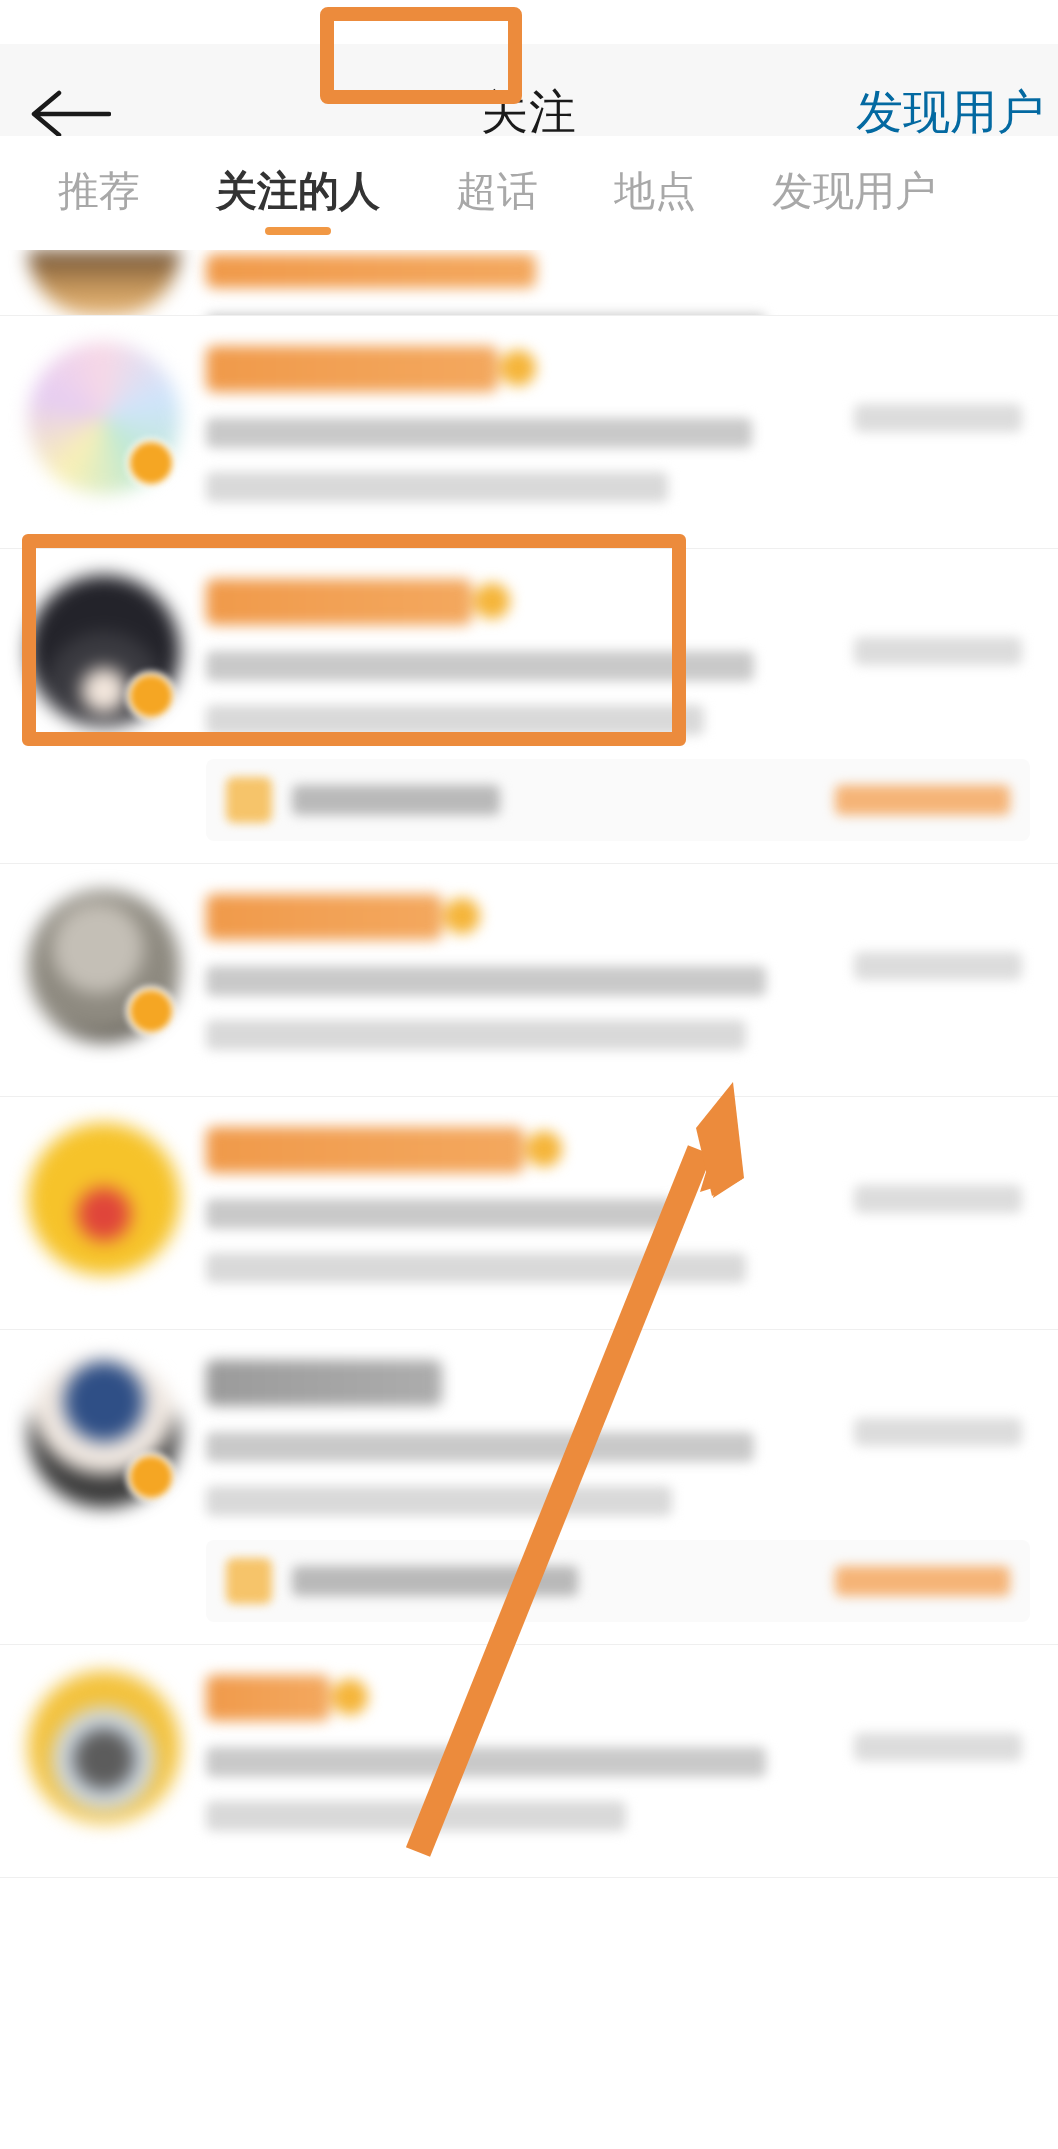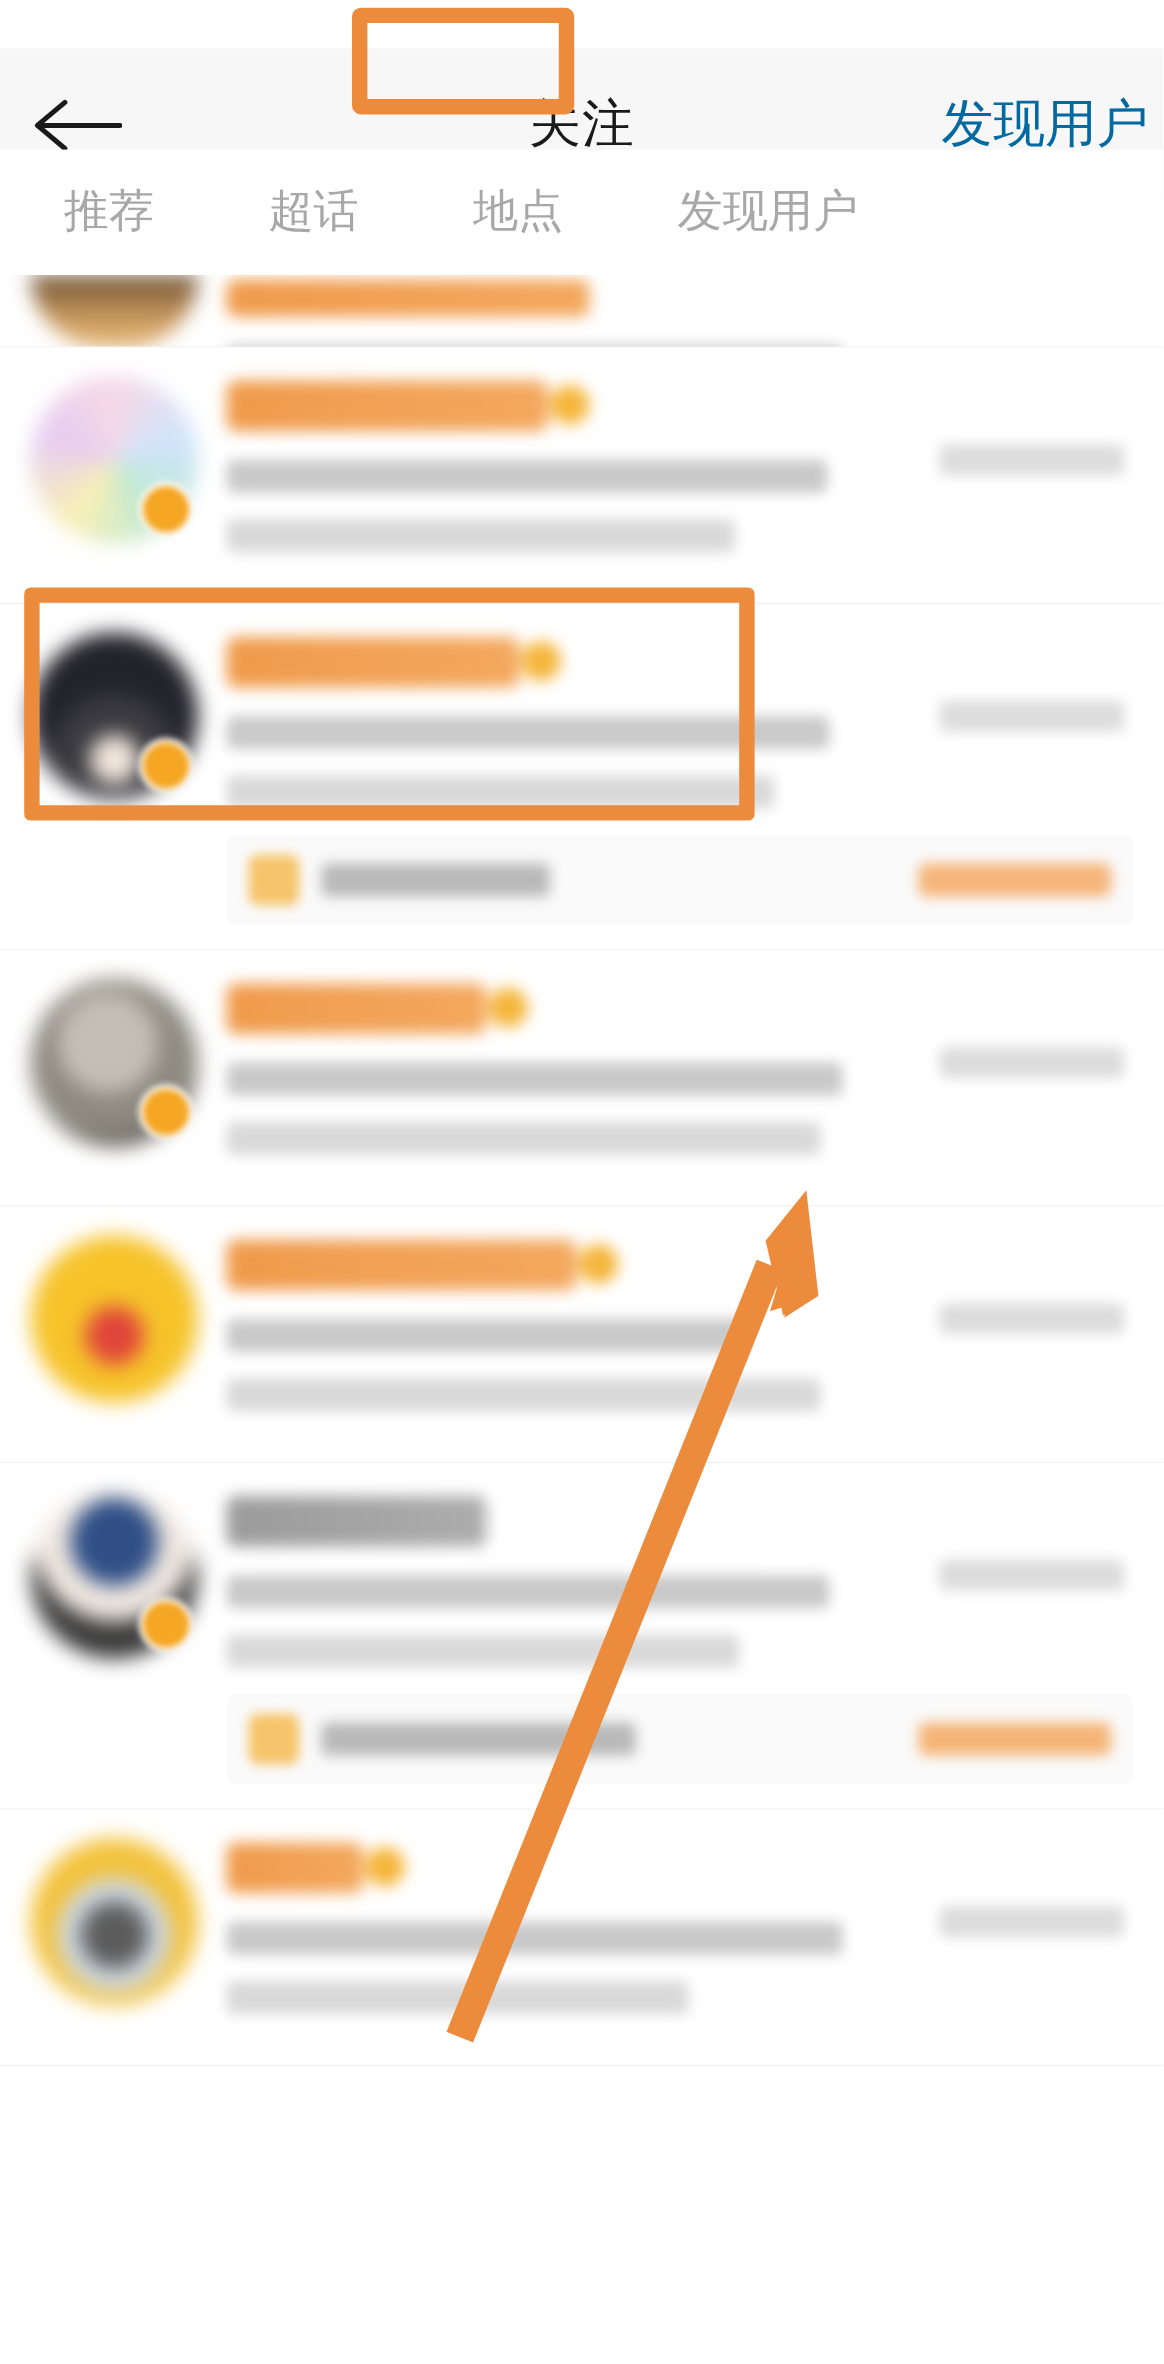--- a/index.html
+++ b/index.html
@@ -63,21 +63,20 @@
     height: 122px;
     background: #ffffff;
   }
   .tabs-inner {
     position: absolute;
     left: 0; top: 0;
     display: flex;
     align-items: flex-start;
     padding-left: 58px;
     height: 122px;
-    gap: 28px;
   }
   .tab {
     position: relative;
     margin-right: 76px;
     padding-top: 28px;
     font-size: 41px;
     color: #a8a8a8;
     white-space: nowrap;
   }
   .tab.active {
@@ -243,20 +242,24 @@
     </div>
     <div class="header-title">关注</div>
     <div class="header-action">发现用户</div>
   </div>
 
   <div class="tabbar">
     <div class="tabs-inner">
       <div class="tab">
         <span>推荐</span>
       </div>
+      <div class="tab active">
+        <span>关注的人</span>
+        <span class="tab-underline"></span>
+      </div>
       <div class="tab">
         <span>超话</span>
       </div>
       <div class="tab">
         <span>地点</span>
       </div>
       <div class="tab">
         <span>发现用户</span>
       </div>
     </div>

